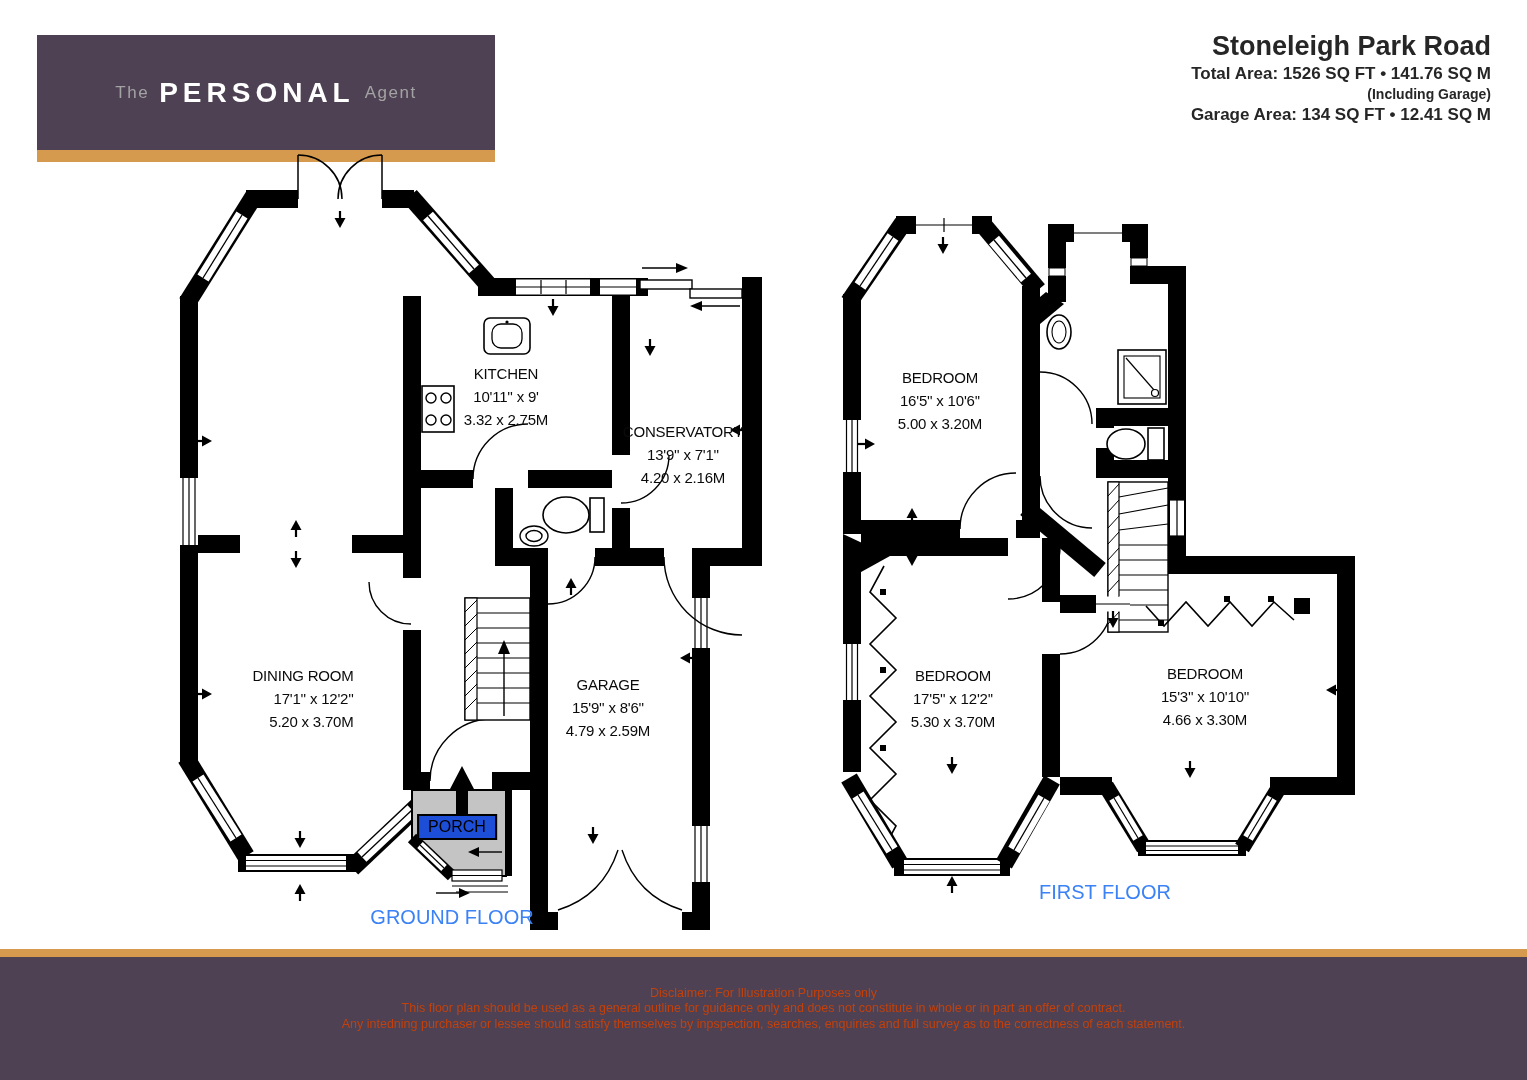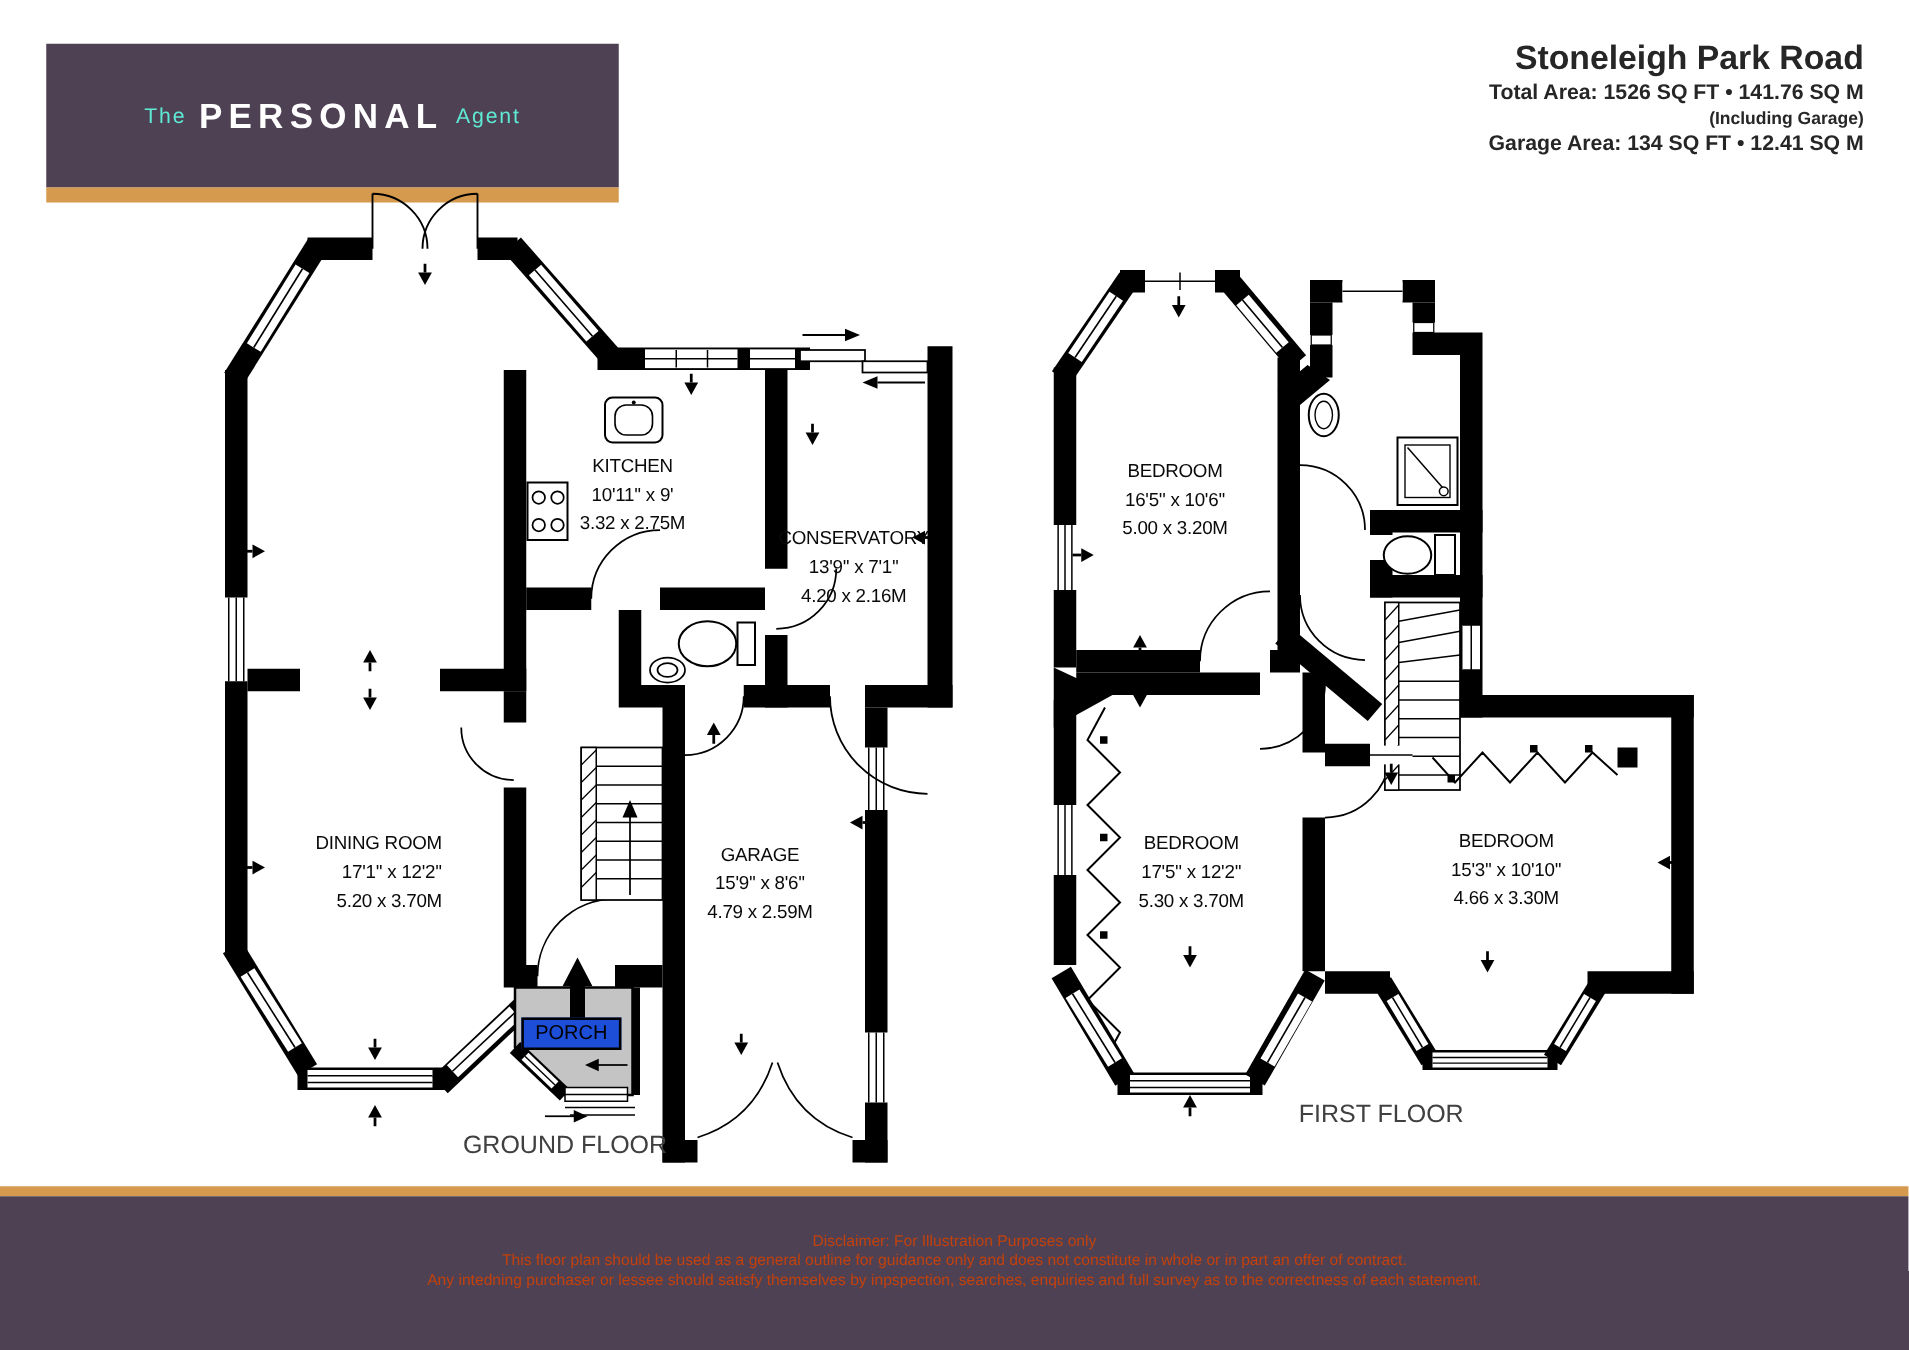--- a/index.html
+++ b/index.html
@@ -6,35 +6,35 @@
   .page {
     position:relative; width:1527px; height:1080px; background:#ffffff;
     font-family:"Liberation Sans", sans-serif; overflow:hidden;
   }
   
   .logo-box {
     position:absolute; left:37px; top:35px; width:458px; height:115px;
     background:var(--brand-purple,#4e4153);
     display:flex; align-items:center; justify-content:center; gap:10px;
   }
-  .logo-box .the, .logo-box .agent { color:#5eead4; font-size:17px; font-weight:500; letter-spacing:1.5px; }
+  .logo-box .the, .logo-box .agent { color:#a3a3a3; font-size:17px; font-weight:500; letter-spacing:1.5px; }
   .logo-box .personal { color:#ffffff; font-size:28px; font-weight:700; letter-spacing:5px; }
   .logo-gold { position:absolute; left:37px; top:150px; width:458px; height:12px; background:var(--brand-gold,#d59a4d); }
   .addr-block { position:absolute; right:36px; top:30px; text-align:right; color:#262626; }
   .addr-title { font-size:27px; font-weight:600; line-height:33px; }
   .addr-line  { font-size:17px; font-weight:600; line-height:22px; }
   .addr-sub   { font-size:14px;  font-weight:600; line-height:19px; }
   
   .room-label {
     position:absolute; transform:translate(-50%,-50%); text-align:center;
     color:#0a0a0a; font-size:15px; font-weight:500; line-height:23px;
     letter-spacing:-0.2px; white-space:nowrap;
   }
   .floor-caption {
-    position:absolute; transform:translate(-50%,-50%); color:#404040;
+    position:absolute; transform:translate(-50%,-50%); color:#3b82f6;
     font-size:20px; font-weight:500; letter-spacing:0px; white-space:nowrap;
   }
   .porch-box {
     position:absolute; transform:translate(-50%,-50%);
     background:#1d4ed8; border:2.5px solid #000; padding:2px 9px;
     font-size:16px; font-weight:500; color:#000;
   }
   
   .band-gold  { position:absolute; left:0; top:949px; width:100%; height:8px; background:var(--brand-gold,#d59a4d); }
   .band-purple{ position:absolute; left:0; top:957px; width:100%; height:123px; background:var(--brand-purple,#4e4153); }

